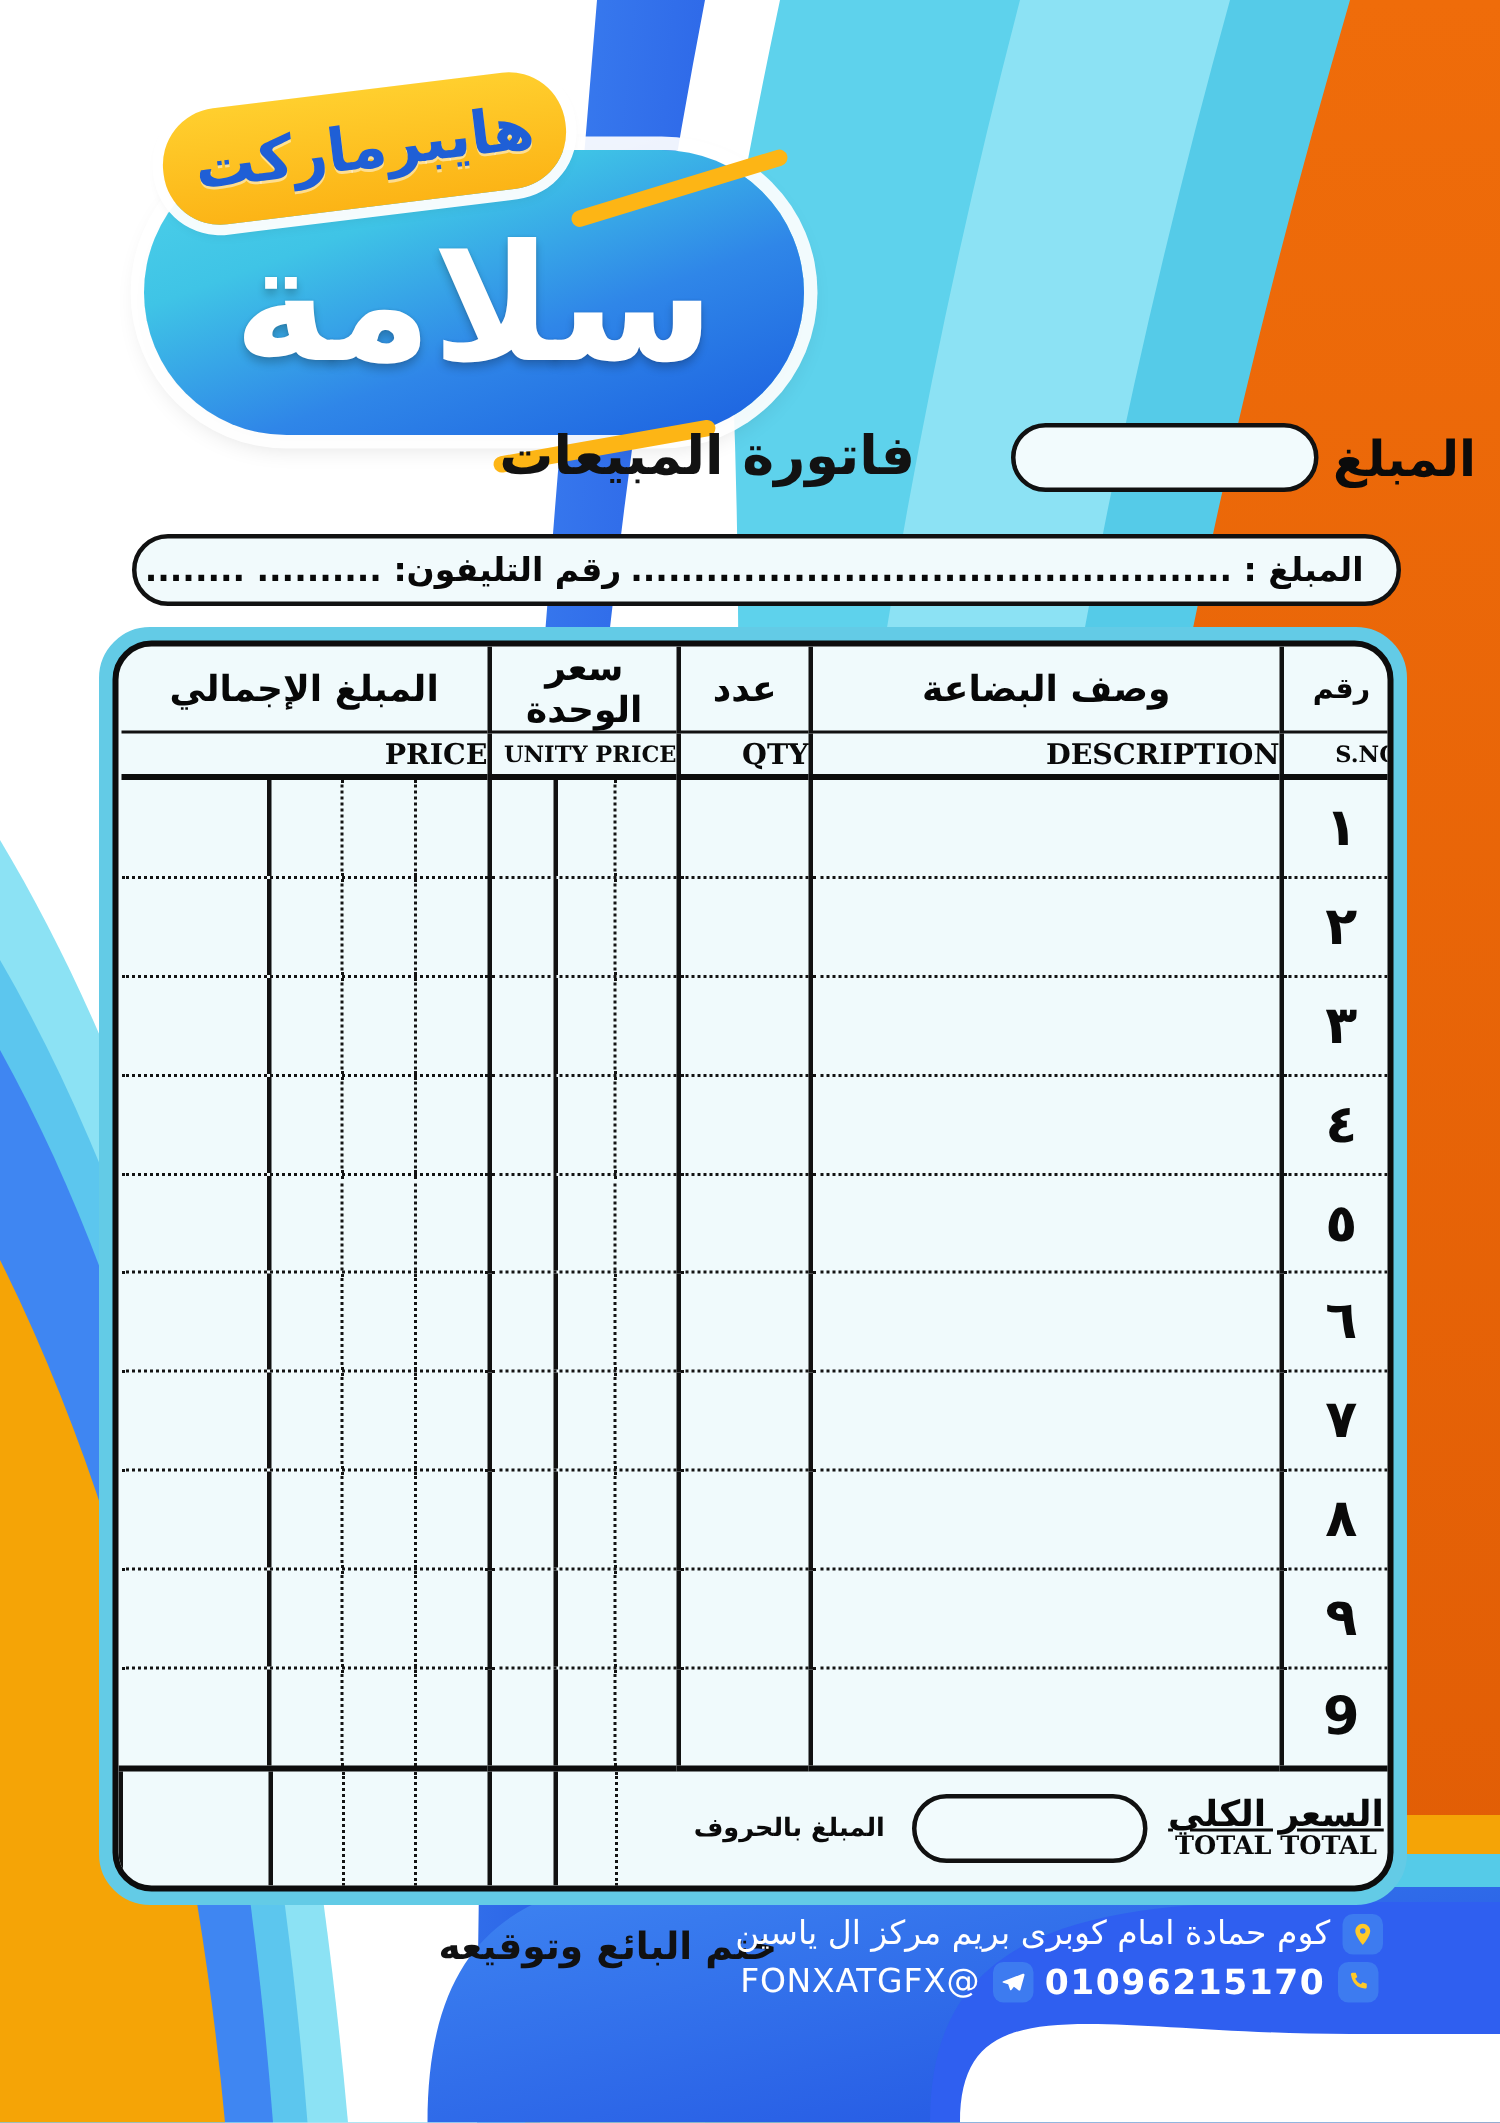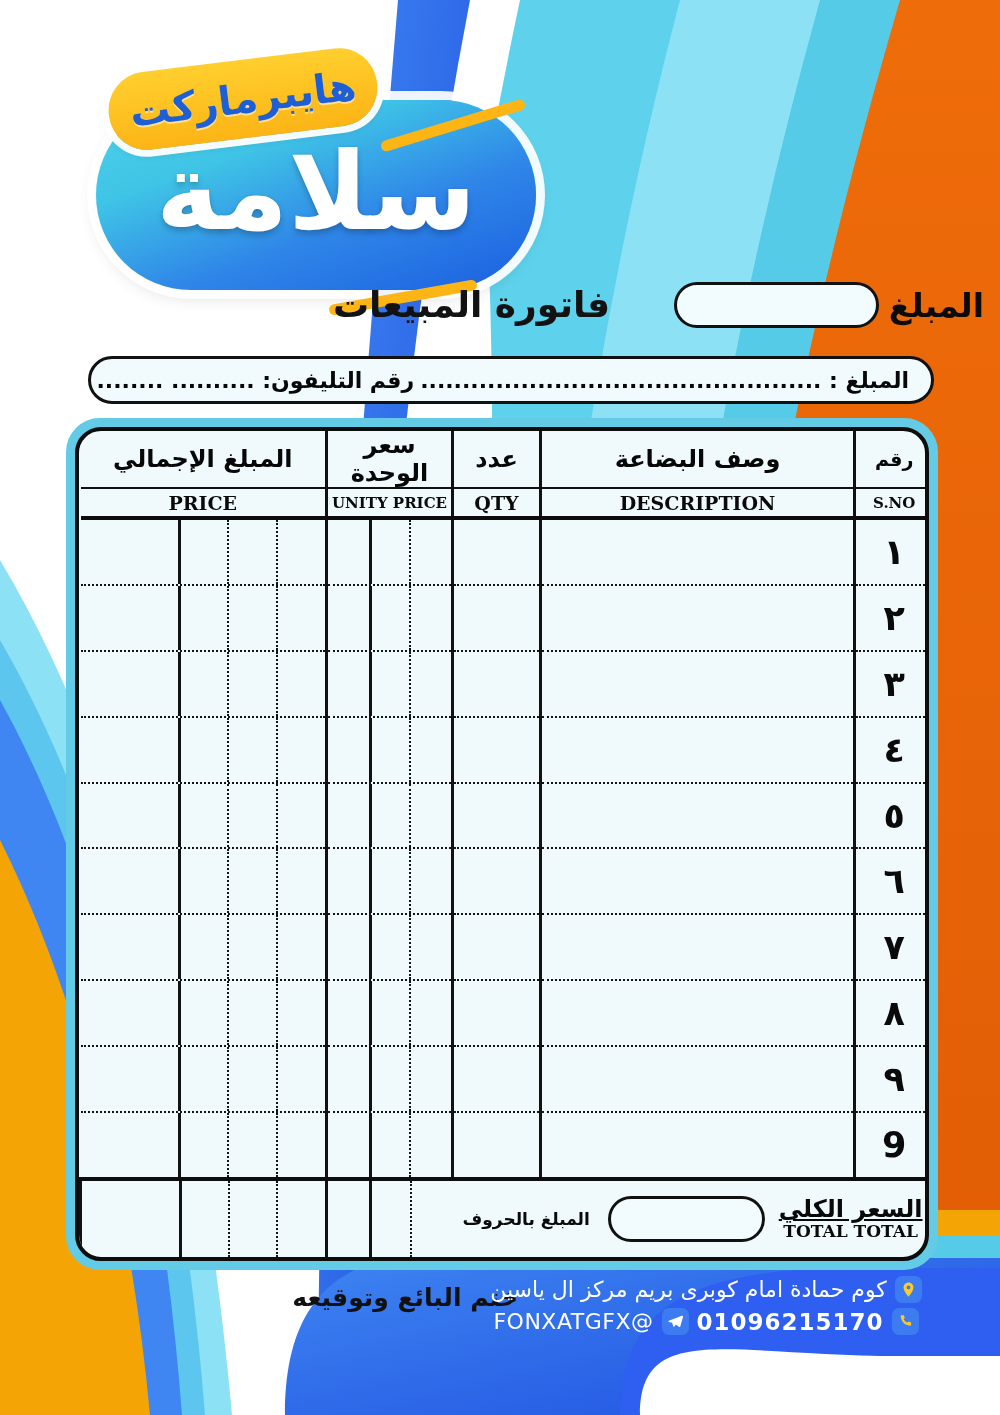--- a/index.html
+++ b/index.html
@@ -19,21 +19,21 @@
   .logo-wrap {
     position:absolute; left:78px; top:52px; width:470px; height:250px; z-index:5;
   }
   .logo-plate {
     position:absolute; left:18px; top:48px; width:440px; height:190px;
     border-radius:96px;
     background:linear-gradient(160deg,#4fd2ea 0%,#3fc4e6 30%,#2f86e8 62%,#1b5fe0 100%);
     box-shadow:0 0 0 9px rgba(255,255,255,.92), 0 6px 18px rgba(0,0,0,.16);
   }
   .logo-salama {
-    position:absolute; left:0; top:0; width:440px; height:190px;
+    position:absolute; left:0; top:12px; width:440px; height:190px;
     display:flex; align-items:center; justify-content:center;
     color:#ffffff;
     font-size:108px; font-weight:bold; line-height:1;
     letter-spacing:-2px;
     direction:rtl;
     text-shadow:0 4px 6px rgba(0,0,0,.22), 0 0 2px rgba(0,0,0,.12);
     padding-bottom:6px;
   }
   .logo-badge {
     position:absolute; left:30px; top:8px; width:270px; height:78px;
@@ -102,21 +102,21 @@
   .c-unit   { width:126px; }
   .c-price  { width:246px; }
 
   .hd-ar {
     height:38px; text-align:center; vertical-align:middle;
     font-size:24px; font-weight:bold; color:#070707;
     border-bottom:2px solid #111;
   }
   .hd-ar.small { font-size:19px; }
   .hd-en {
-    height:30px; text-align:center; vertical-align:middle;
+    height:30px; text-align:right; vertical-align:middle;
     font-family:"DejaVu Serif", serif;
     font-size:19px; font-weight:bold; color:#0a0a0a;
     border-bottom:4px solid #0d0d0d;
   }
   .hd-en.small { font-size:15px; }
   .vsep { border-left:3px solid #111; }
 
   
   .rowcell {
     text-align:center; vertical-align:middle; position:relative;

